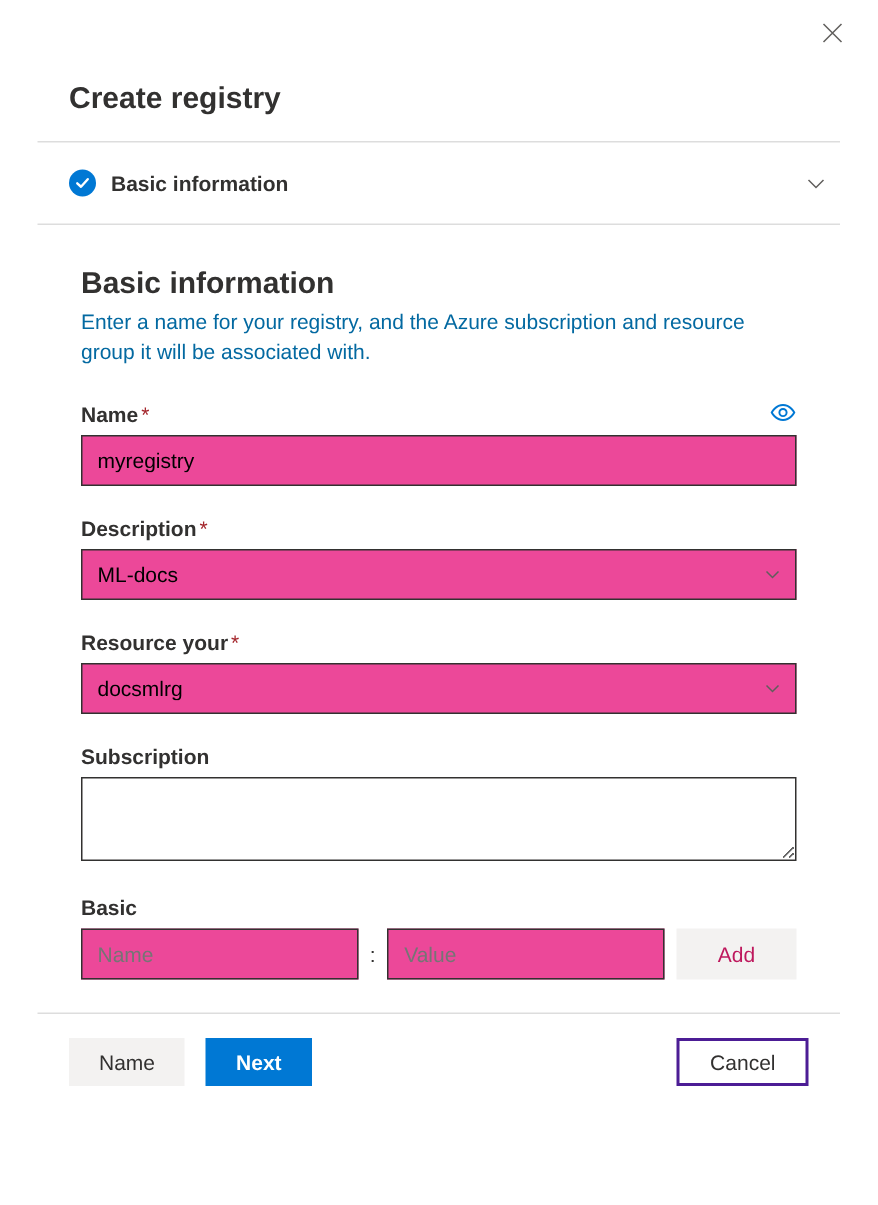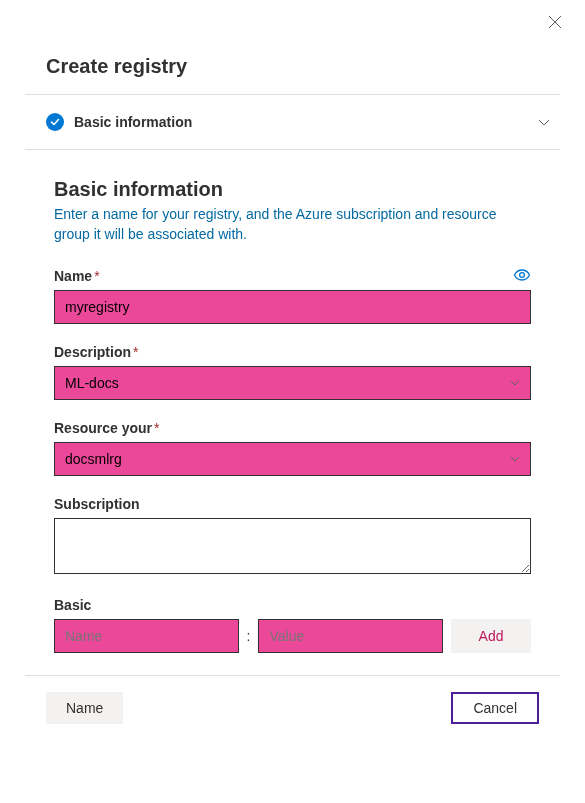--- a/index.html
+++ b/index.html
@@ -293,15 +293,16 @@
       <button class="add-btn" disabled="">Add</button>
     </div>
   </div>
 </div>
 
 <hr class="footer-sep">
 
 <div class="footer">
   <div class="footer-left">
     <button class="btn btn-secondary">Name</button>
+    <button class="btn btn-primary">Next</button>
   </div>
   <button class="btn btn-outline">Cancel</button>
 </div>
 
 </body></html>

